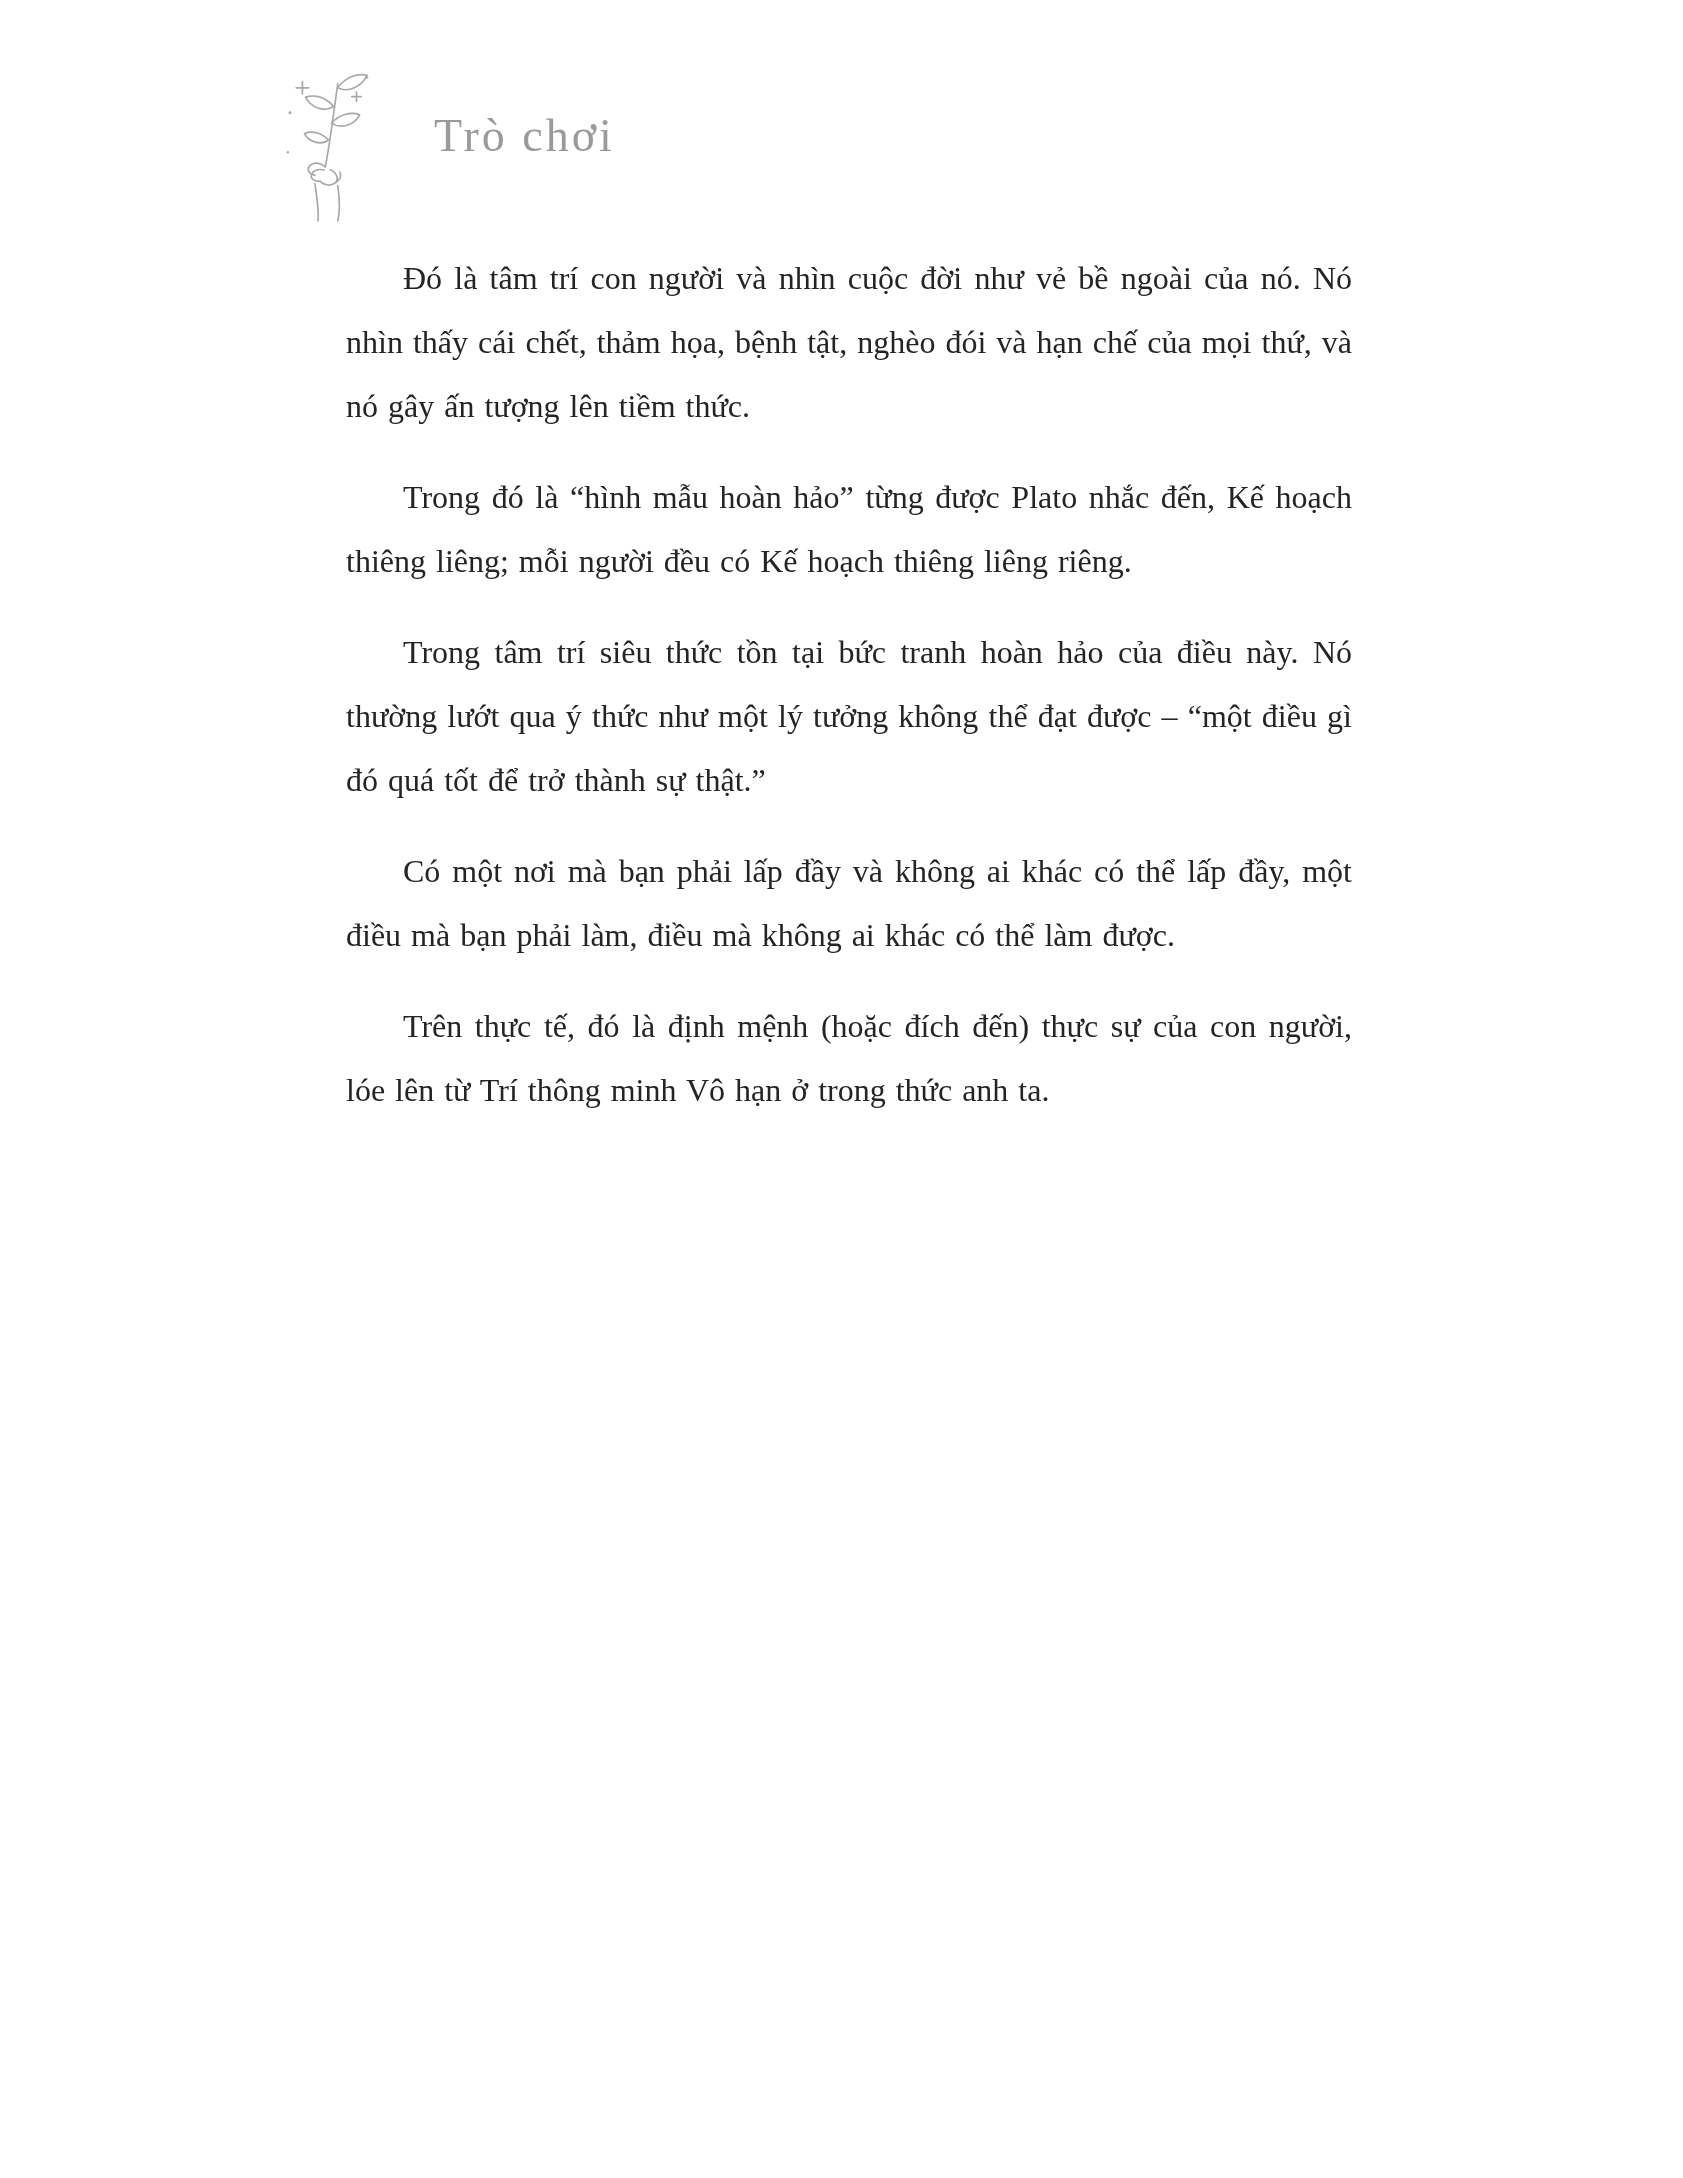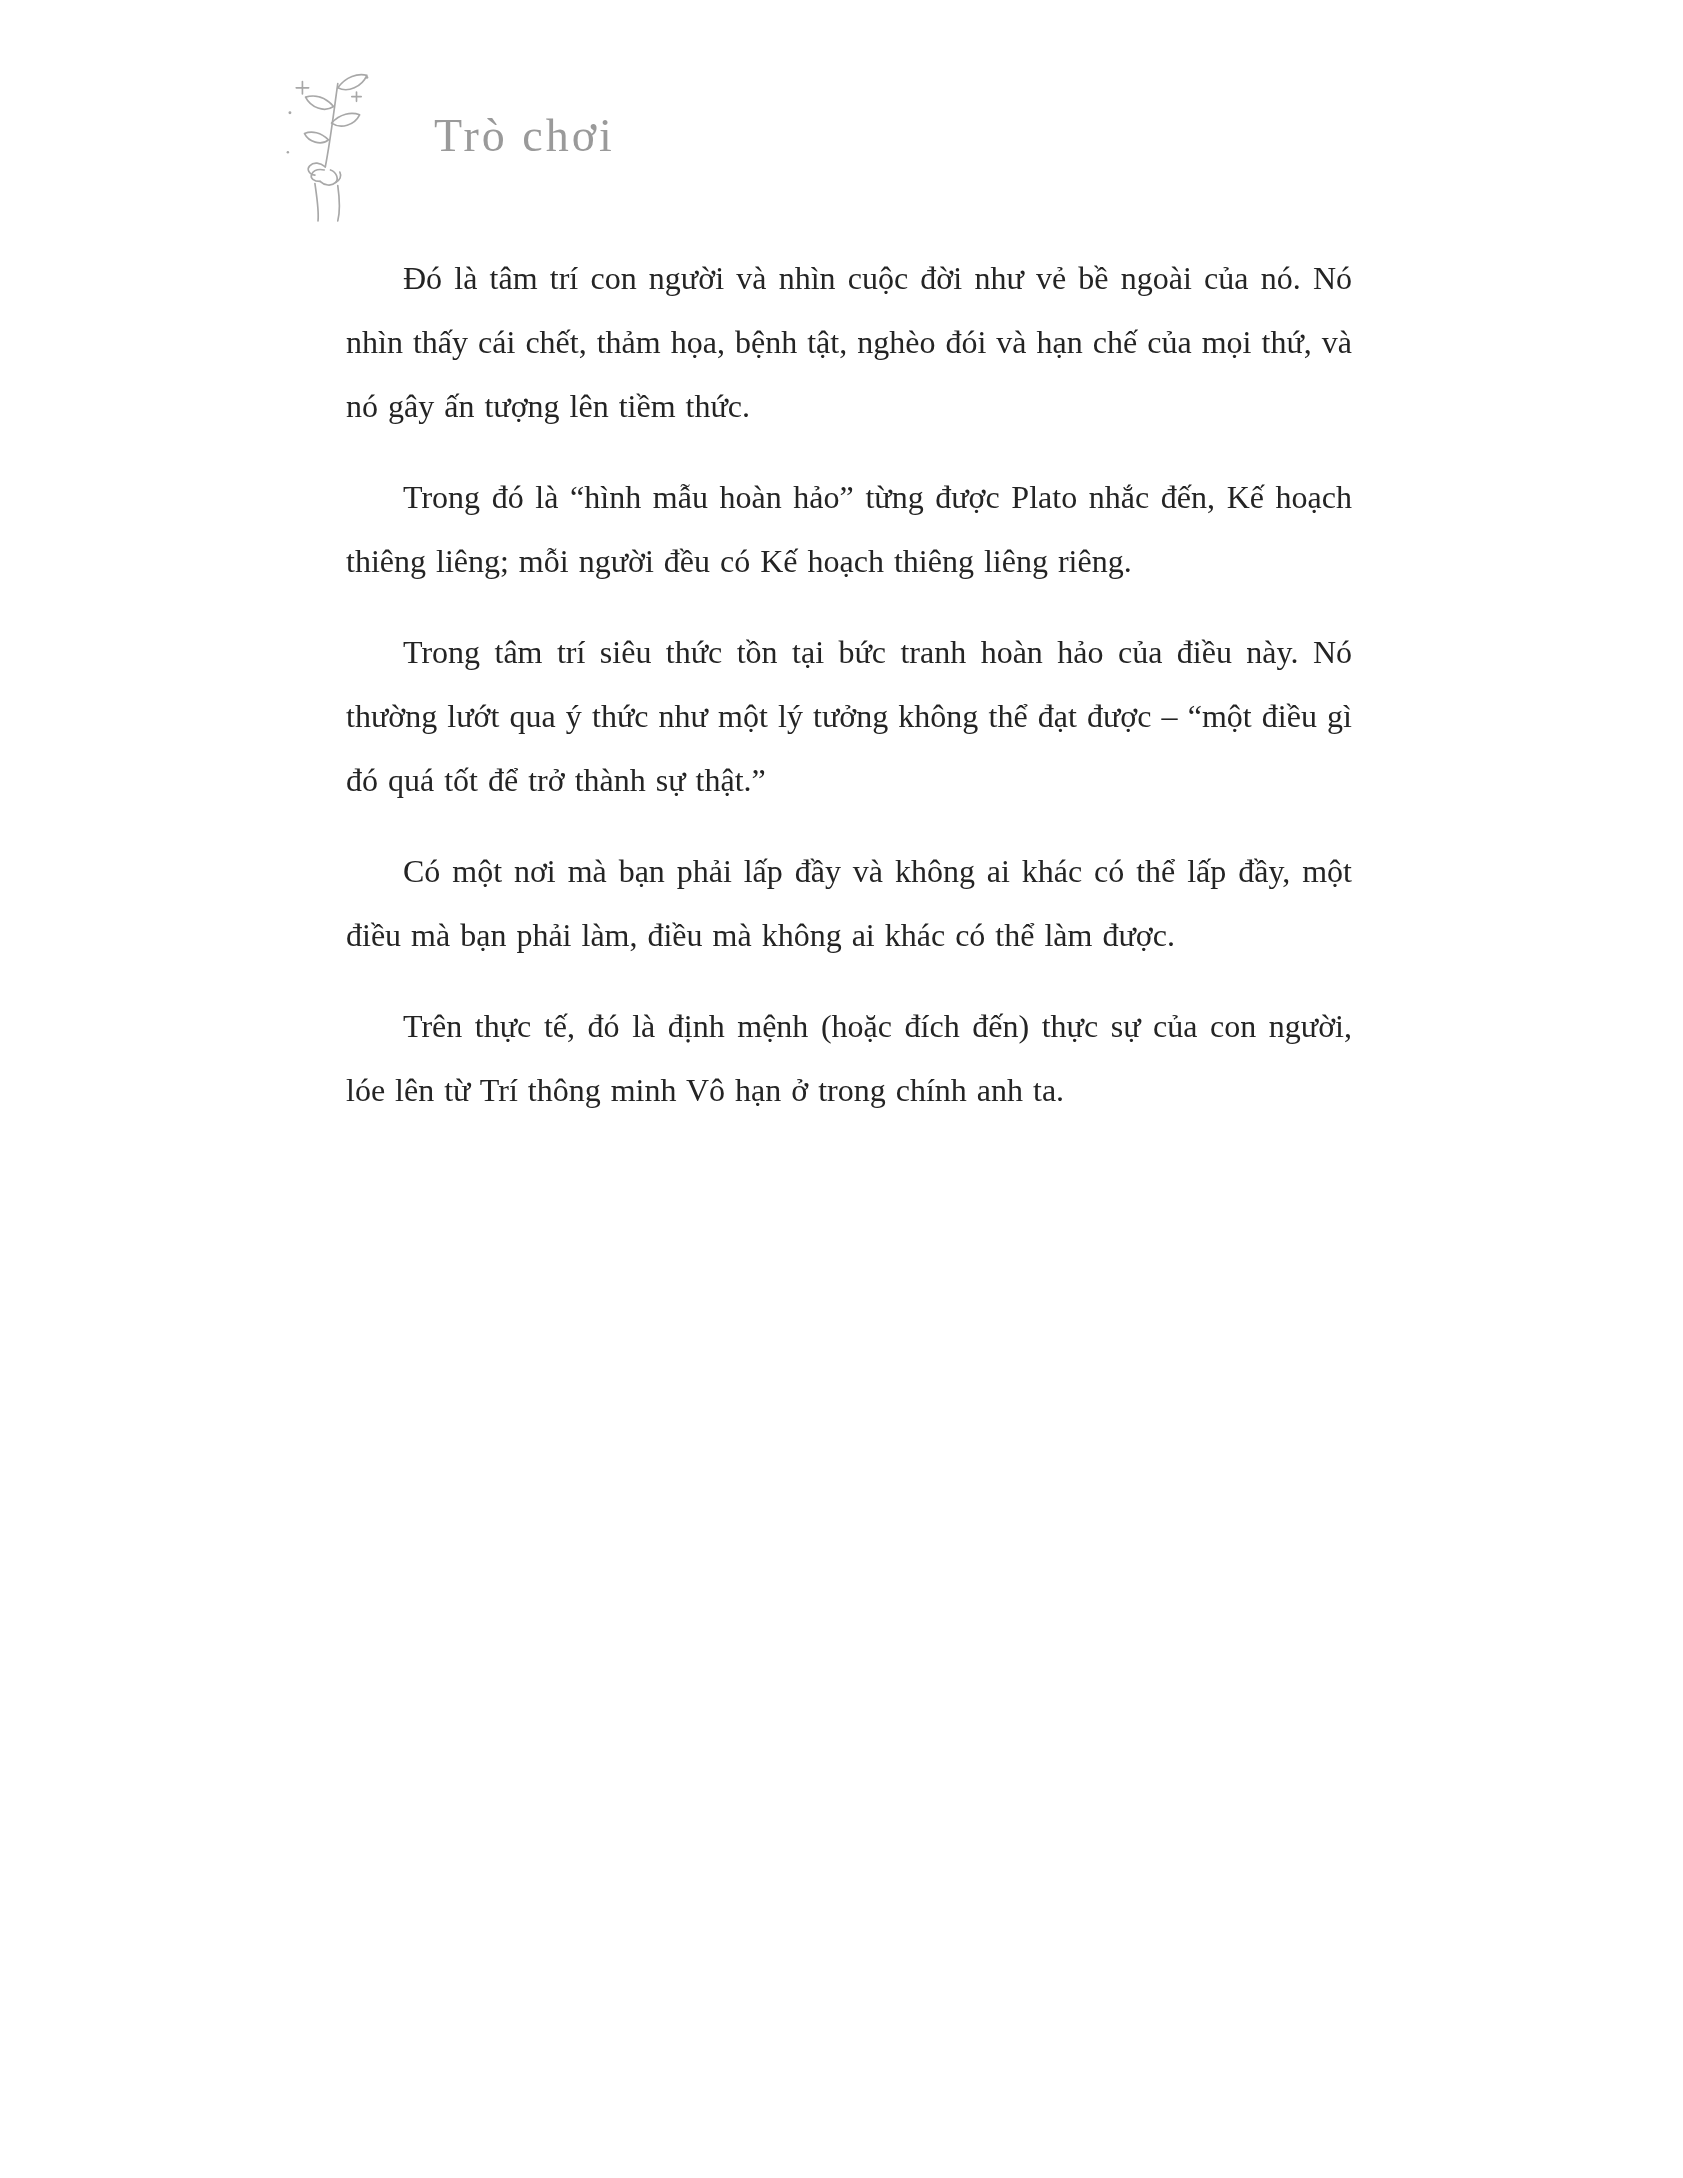--- a/index.html
+++ b/index.html
@@ -95,19 +95,19 @@
       </svg>
     </div>
     <div class="header-title">Trò chơi</div>
   </div>
 
   <div class="content">
     <p>Đó là tâm trí con người và nhìn cuộc đời như vẻ bề ngoài của nó. Nó nhìn thấy cái chết, thảm họa, bệnh tật, nghèo đói và hạn chế của mọi thứ, và nó gây ấn tượng lên tiềm thức.</p>
     <p>Trong đó là “hình mẫu hoàn hảo” từng được Plato nhắc đến, Kế hoạch thiêng liêng; mỗi người đều có Kế hoạch thiêng liêng riêng.</p>
     <p>Trong tâm trí siêu thức tồn tại bức tranh hoàn hảo của điều này. Nó thường lướt qua ý thức như một lý tưởng không thể đạt được – “một điều gì đó quá tốt để trở thành sự thật.”</p>
     <p>Có một nơi mà bạn phải lấp đầy và không ai khác có thể lấp đầy, một điều mà bạn phải làm, điều mà không ai khác có thể làm được.</p>
-    <p>Trên thực tế, đó là định mệnh (hoặc đích đến) thực sự của con người, lóe lên từ Trí thông minh Vô hạn ở trong chính anh ta.</p>
+    <p>Trên thực tế, đó là định mệnh (hoặc đích đến) thực sự của con người, lóe lên từ Trí thông minh Vô hạn ở trong thức anh ta.</p>
   </div>
 
   <div class="footer">3</div>
 
 </div>
 
 
 </body></html>

